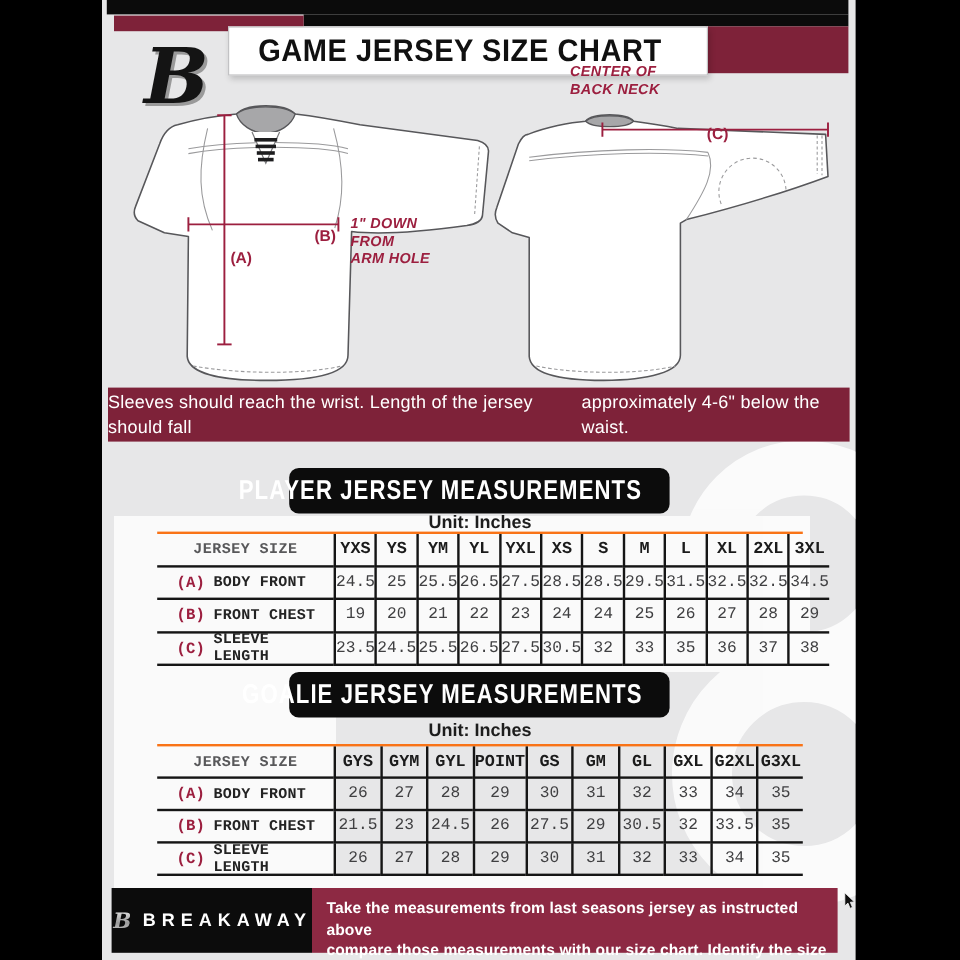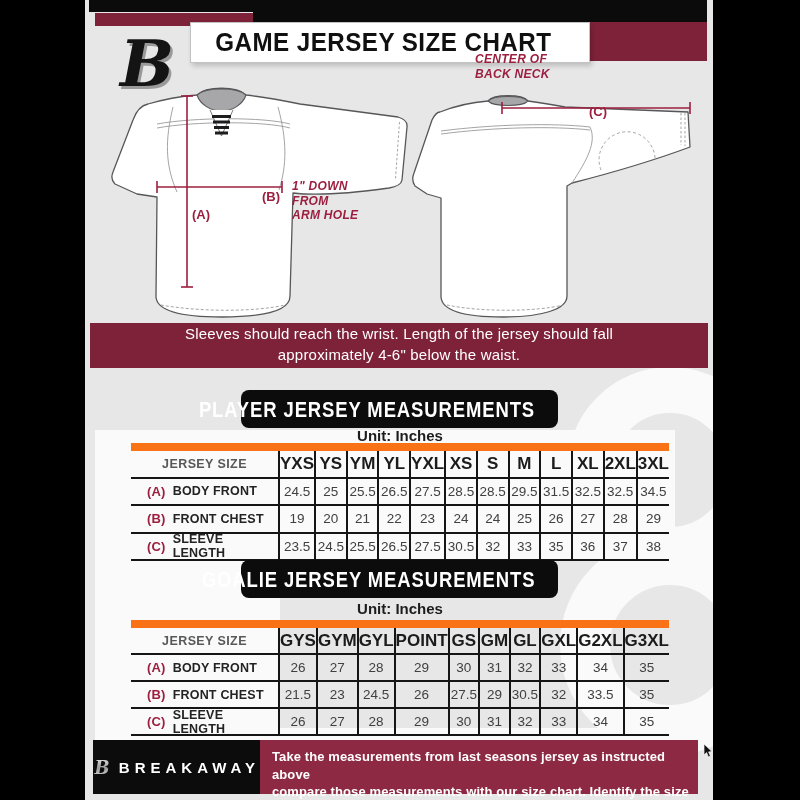--- a/index.html
+++ b/index.html
@@ -20,38 +20,38 @@
   .logo-hdr{left:20px;top:24px;z-index:3;}
 
   
   .jersey-svg{left:0;top:60px;z-index:1;}
   .anno{position:absolute;color:#9c1f3f;font-style:italic;font-weight:600;font-size:12px;
         line-height:14.5px;letter-spacing:.3px;z-index:4;white-space:nowrap;}
   .anno-key{position:absolute;color:#9c1f3f;font-weight:800;font-size:13px;z-index:4;}
 
   
   .notice{left:5px;top:323px;width:618px;height:45px;background:#7e2239;color:#fff;z-index:2;
-          display:flex;flex-direction:column;align-items:center;justify-content:flex-start;
+          display:flex;flex-direction:row;align-items:center;justify-content:flex-end;
           font-size:15px;font-weight:500;line-height:21px;letter-spacing:.2px;}
 
   
   .section-banner{width:317px;height:38px;background:#0c0c0c;border-radius:8px;z-index:2;
           display:flex;align-items:center;justify-content:flex-end;color:#fff;}
   .section-banner span{display:inline-block;transform:scale(.88,1.08);font-size:21px;font-weight:700;
           letter-spacing:1px;white-space:nowrap;}
   .unit{width:538px;left:46px;text-align:center;font-weight:700;font-size:15px;
         color:#1d1d1d;z-index:2;}
 
   
-  .size-table{left:46px;width:538px;display:grid;border-top:8px solid #f97316;z-index:2;}
+  .size-table{left:46px;width:538px;display:grid;border-top:2px solid #f97316;z-index:2;font-family:Liberation Mono, monospace;}
   #player-table{top:443px;grid-auto-rows:27.5px;}
   #goalie-table{top:620px;grid-auto-rows:27px;}
   .cell{border-bottom:2.5px solid #151515;display:flex;align-items:center;justify-content:center;
         font-size:13.5px;color:#404042;background:transparent;}
-  .cell.sizeh{border-left:2px solid #151515;font-weight:700;font-size:17px;color:#1b1b1b;}
+  .cell.sizeh{border-left:2px solid #151515;font-weight:700;font-size:14px;color:#1b1b1b;}
   .cell.val{border-left:2px solid #151515;font-weight:500;}
   .cell.corner{font-size:12.5px;font-weight:700;color:#58585a;letter-spacing:.4px;}
   .cell.rowlab{justify-content:flex-start;padding-left:16px;gap:7px;font-weight:700;
         font-size:12.5px;color:#232323;letter-spacing:.2px;}
   .cell .rk{color:#9c1f3f;font-size:13px;font-weight:800;}
 
   
   .footer-black{left:8px;top:740px;width:167px;height:54px;background:#0c0c0c;z-index:2;
         display:flex;align-items:center;justify-content:center;gap:8px;}
   .footer-brand{color:#fff;font-weight:700;font-size:15px;letter-spacing:5px;}

